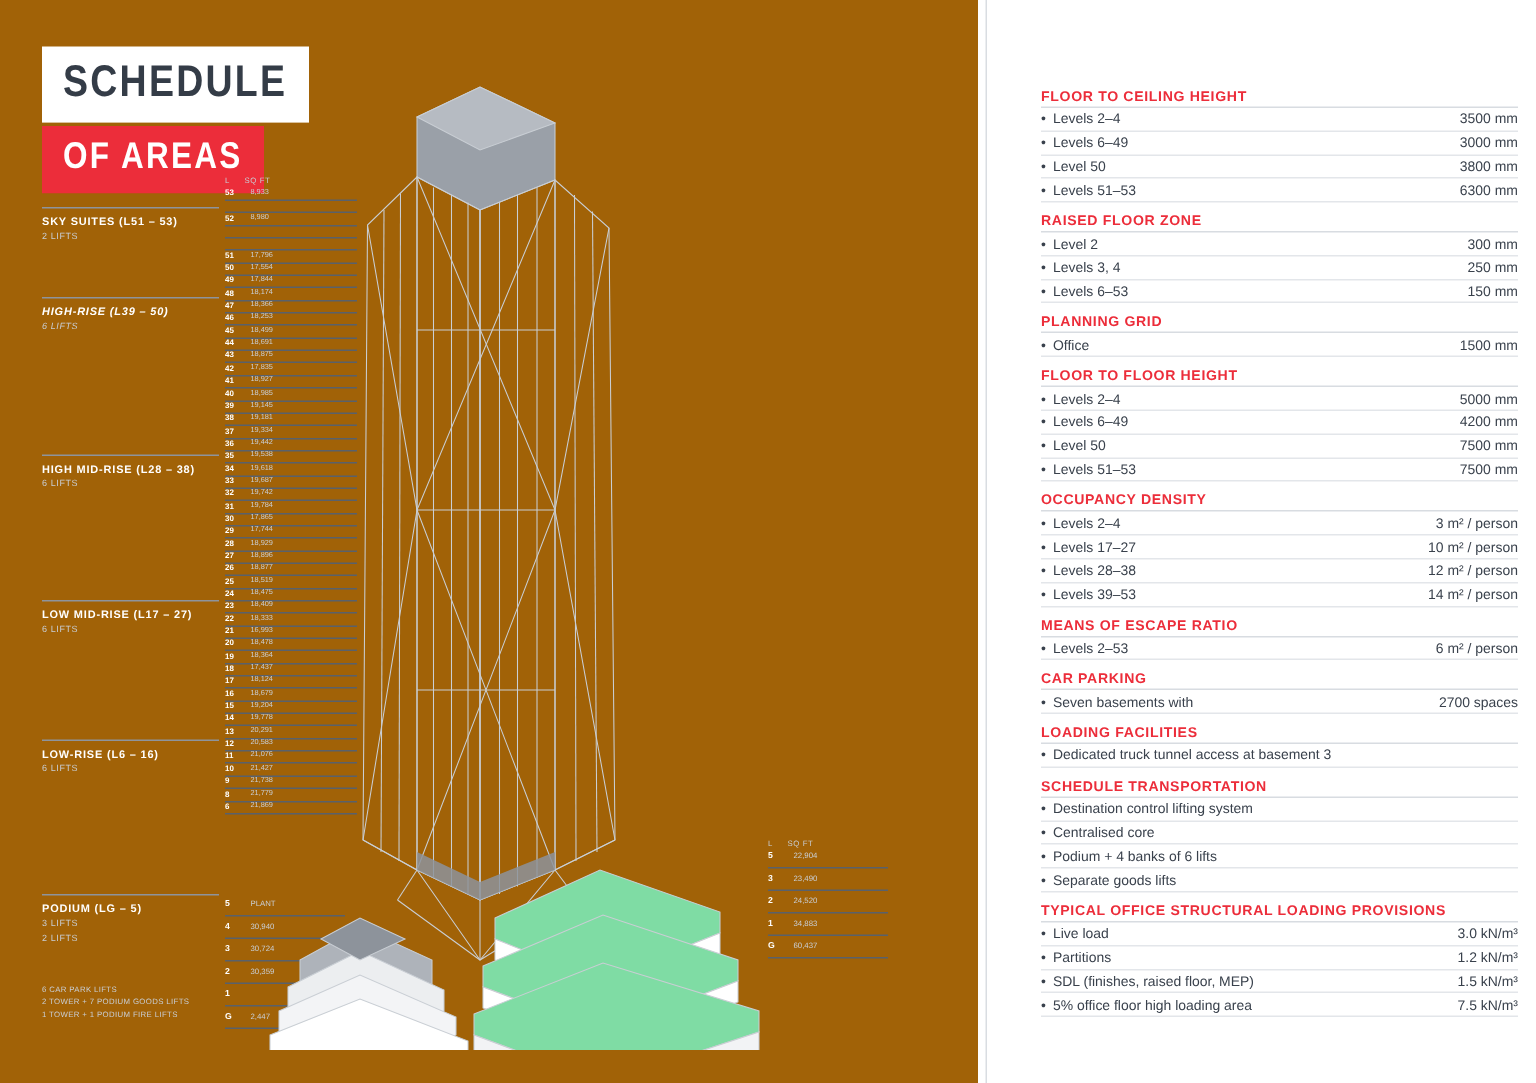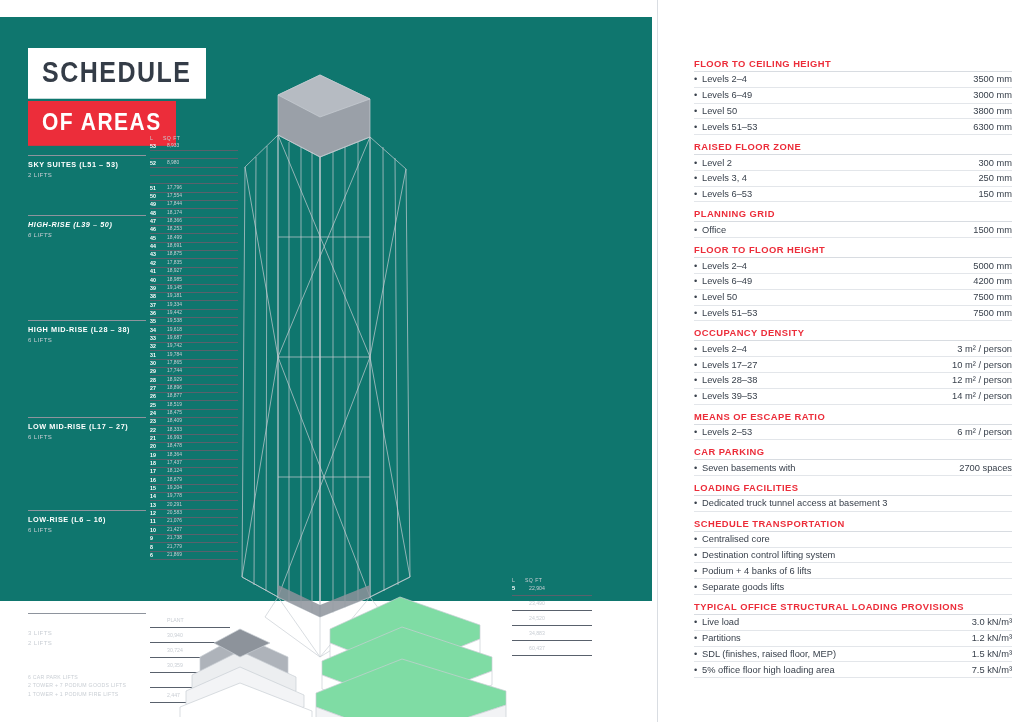--- a/index.html
+++ b/index.html
@@ -6,22 +6,22 @@
   body{
     width:1024px;height:722px;
     background:#ffffff;
     font-family:"Liberation Sans", sans-serif;
     overflow:hidden;
   }
   #page{position:relative;width:1024px;height:722px;background:#ffffff;}
 
   
   .left-panel{
-    position:absolute;left:0;top:17px;width:652px;height:584px;
-    background:#0f766e;
+    position:absolute;left:0;top:0;width:652px;height:722px;
+    background:#a16207;
   }
   .divider-line{
     position:absolute;left:657px;top:0;width:1px;height:722px;background:#d9dde2;
   }
 
   
   .title-box{
     position:absolute;left:28px;top:31px;
     background:#ffffff;color:#343c47;
     padding:6px 14px 8px 14px;
@@ -629,25 +629,25 @@
         <div class="spec-group">
           <div class="spec-title">LOADING FACILITIES</div>
           <div class="spec-row">
             <span class="lbl"><span class="bullet">•</span>Dedicated truck tunnel access at basement 3</span>
             <span class="val"></span>
           </div>
         </div>
         <div class="spec-group">
           <div class="spec-title">SCHEDULE TRANSPORTATION</div>
           <div class="spec-row">
+            <span class="lbl"><span class="bullet">•</span>Destination control lifting system</span>
+            <span class="val"></span>
+          </div>
+          <div class="spec-row">
             <span class="lbl"><span class="bullet">•</span>Centralised core</span>
-            <span class="val"></span>
-          </div>
-          <div class="spec-row">
-            <span class="lbl"><span class="bullet">•</span>Destination control lifting system</span>
             <span class="val"></span>
           </div>
           <div class="spec-row">
             <span class="lbl"><span class="bullet">•</span>Podium + 4 banks of 6 lifts</span>
             <span class="val"></span>
           </div>
           <div class="spec-row">
             <span class="lbl"><span class="bullet">•</span>Separate goods lifts</span>
             <span class="val"></span>
           </div>

